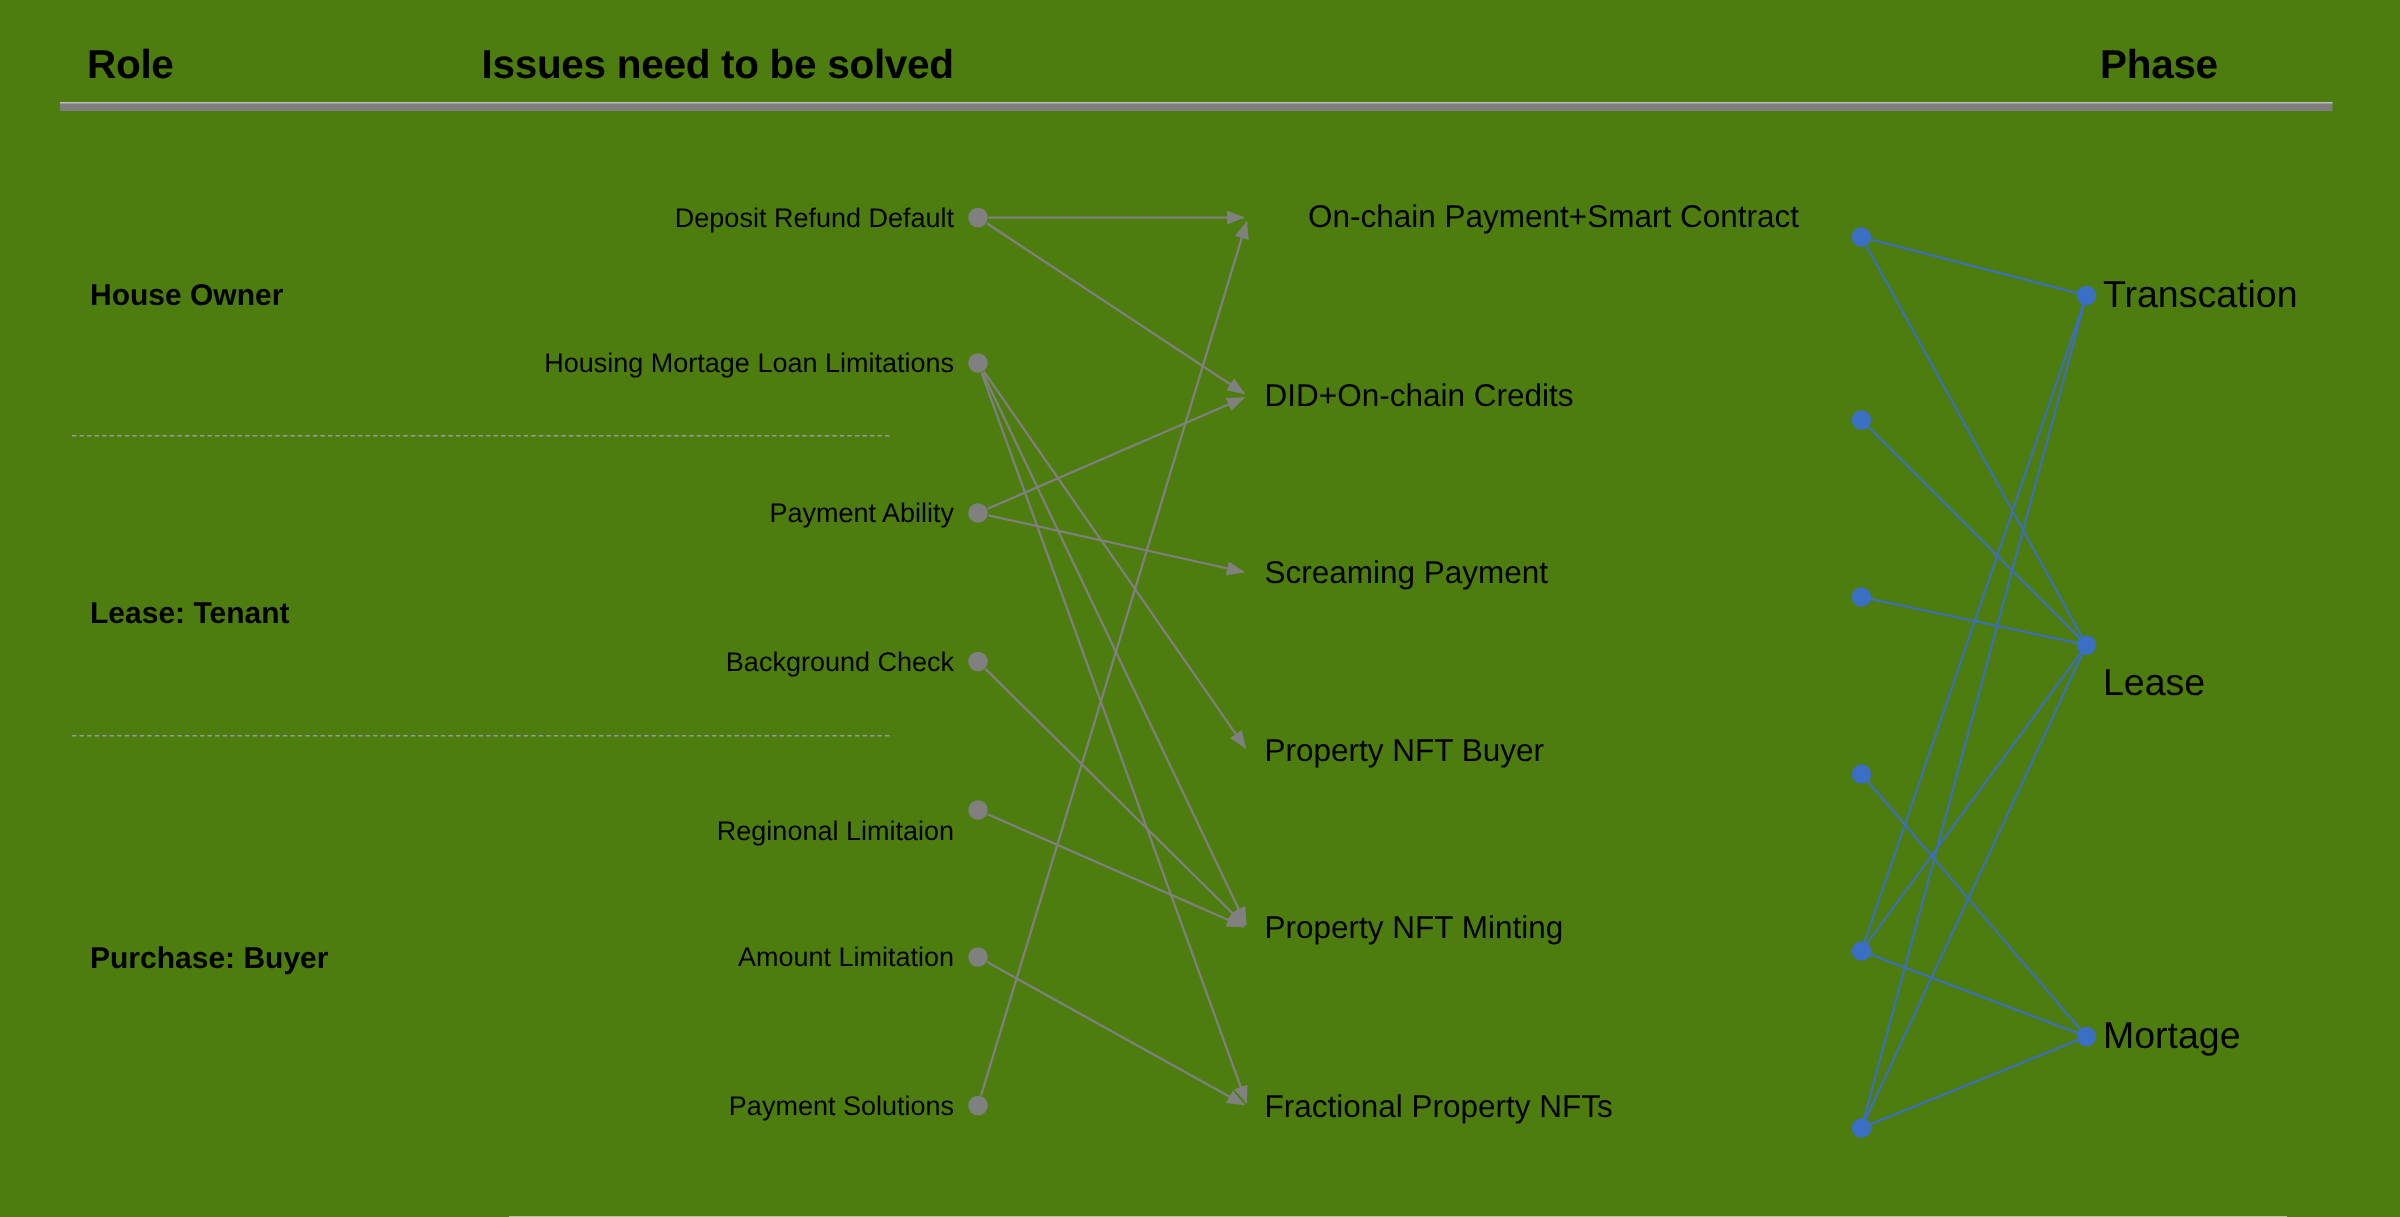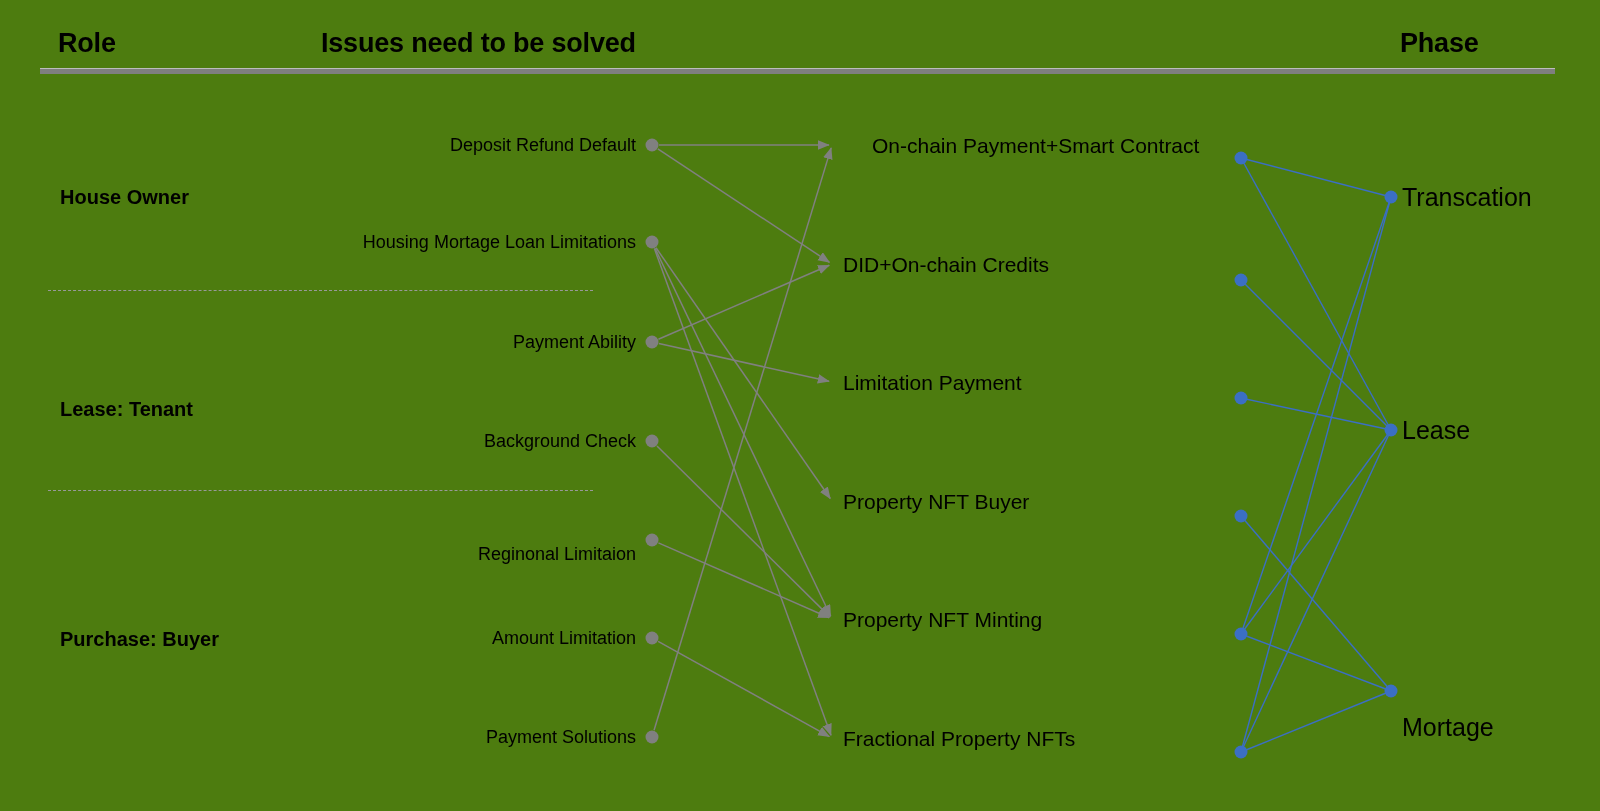--- a/index.html
+++ b/index.html
@@ -175,24 +175,24 @@
       <div class="issue-label" style="top: 242px; right: 964px;">Housing Mortage Loan Limitations</div>
       <div class="issue-label" style="top: 342px; right: 964px;">Payment Ability</div>
       <div class="issue-label" style="top: 441px; right: 964px;">Background Check</div>
       <div class="issue-label" style="top: 540px; right: 964px; margin-top: 14px;">Reginonal Limitaion</div>
       <div class="issue-label" style="top: 638px; right: 964px;">Amount Limitation</div>
       <div class="issue-label" style="top: 737px; right: 964px;">Payment Solutions</div>
     </div>
   <div id="solution-labels">
       <div class="solution-label" style="top: 145px; left: 872px;">On-chain Payment+Smart Contract</div>
       <div class="solution-label" style="top: 264px; left: 843px;">DID+On-chain Credits</div>
-      <div class="solution-label" style="top: 382px; left: 843px;">Limitation Payment</div>
+      <div class="solution-label" style="top: 382px; left: 843px;">Screaming Payment</div>
       <div class="solution-label" style="top: 501px; left: 843px;">Property NFT Buyer</div>
       <div class="solution-label" style="top: 619px; left: 843px;">Property NFT Minting</div>
       <div class="solution-label" style="top: 738px; left: 843px;">Fractional Property NFTs</div>
     </div>
   <div id="phase-labels">
       <div class="phase-label" style="top: 197px; left: 1402px;">Transcation</div>
-      <div class="phase-label" style="top: 430px; left: 1402px;">Lease</div>
-      <div class="phase-label" style="top: 691px; left: 1402px; margin-top: 36px;">Mortage</div>
+      <div class="phase-label" style="top: 456px; left: 1402px;">Lease</div>
+      <div class="phase-label" style="top: 691px; left: 1402px;">Mortage</div>
     </div>
 
 </div>
 
 </body></html>

